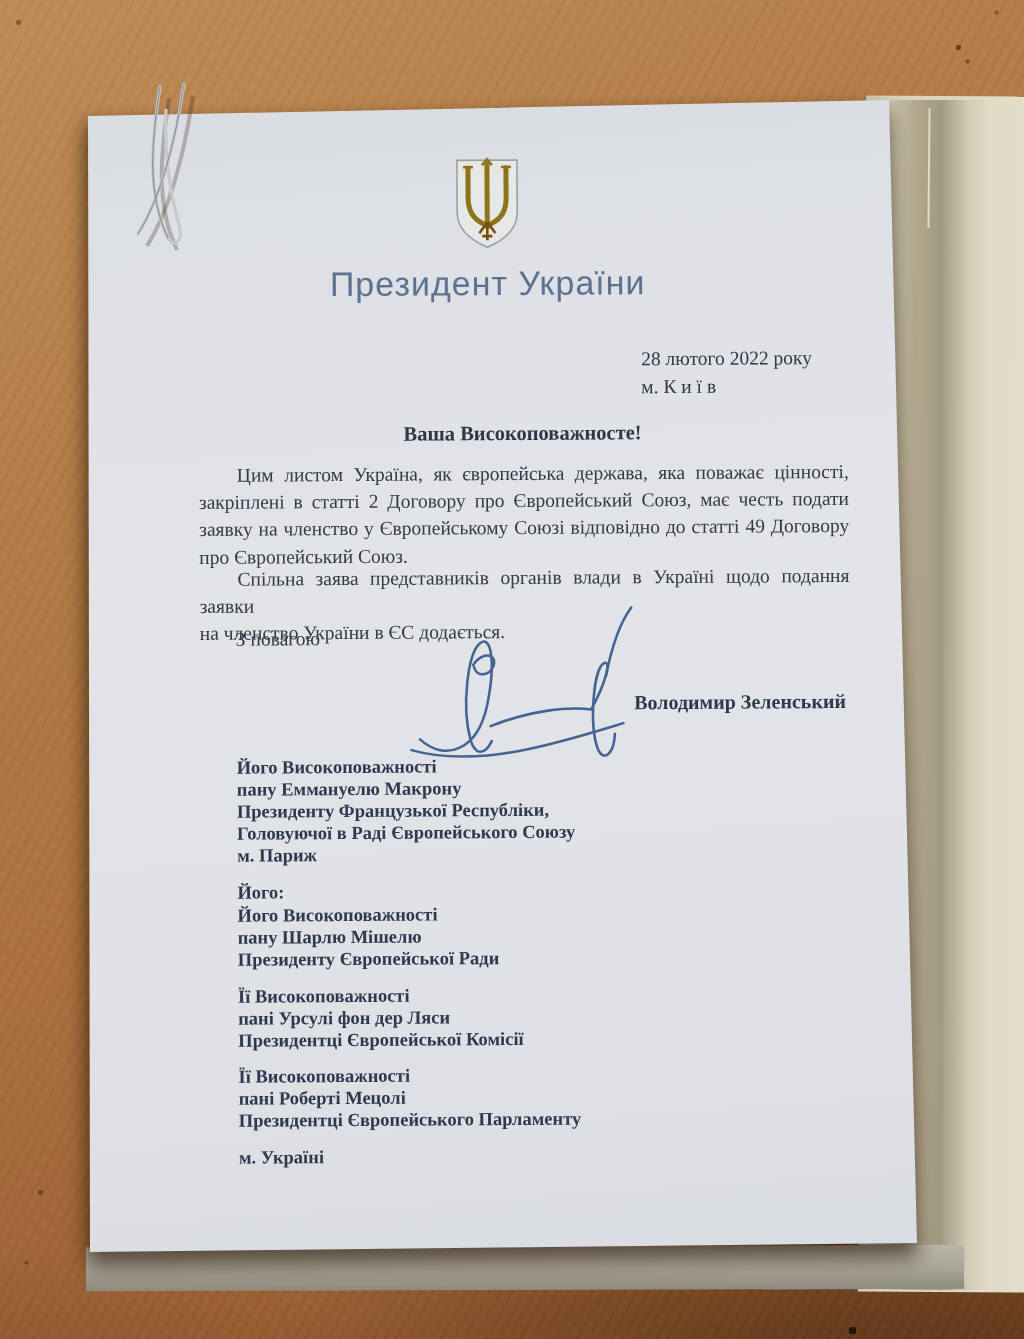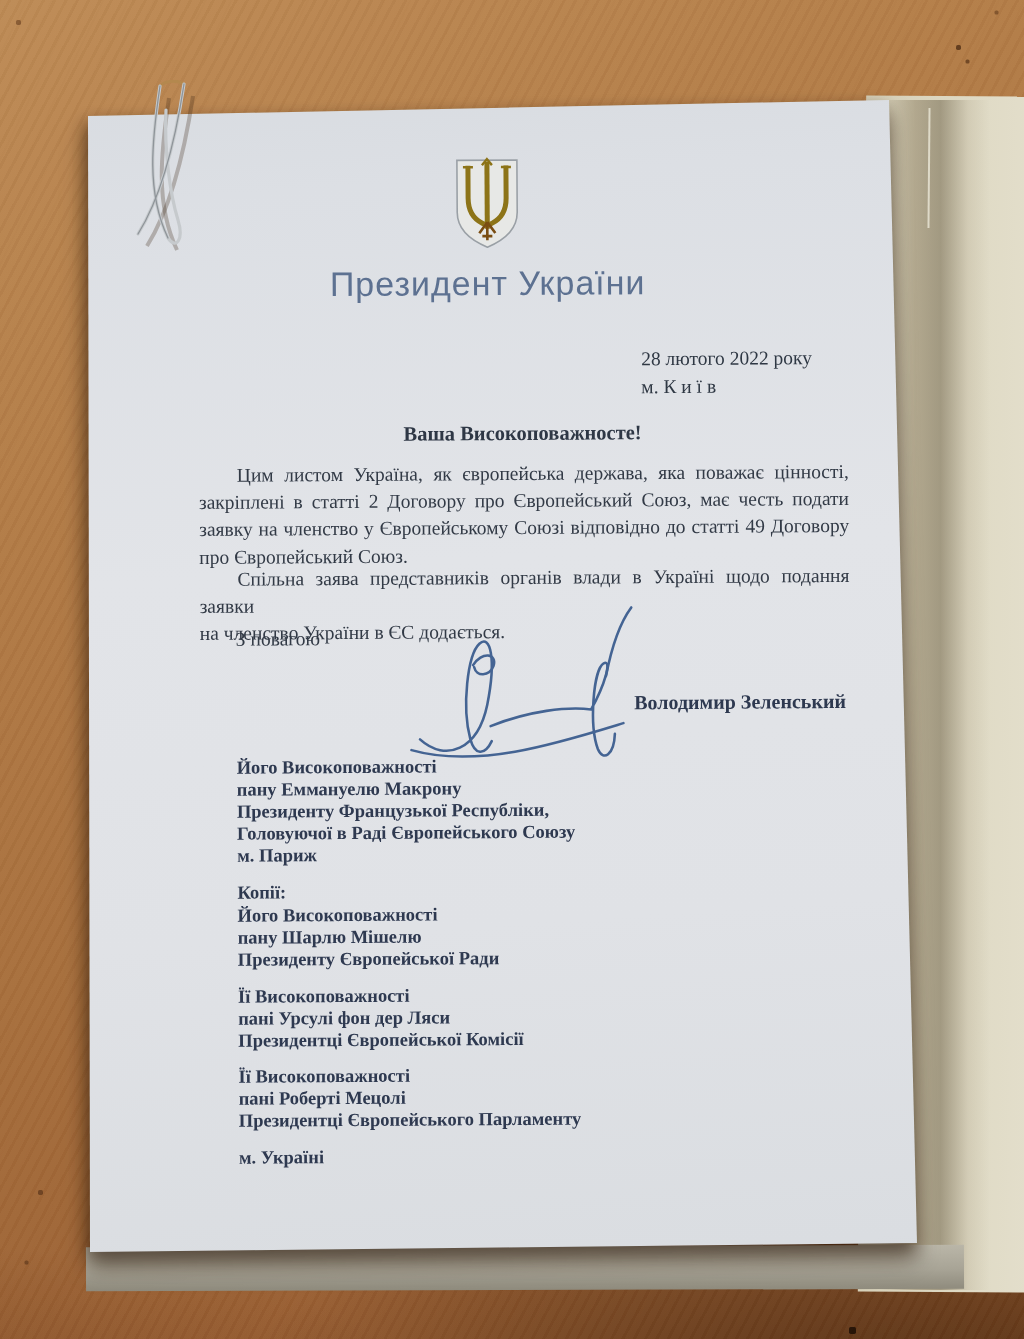--- a/index.html
+++ b/index.html
@@ -153,21 +153,21 @@
         <div class="signer">Володимир Зеленський</div>
 
         <div class="addr recipient">
           <div>Його Високоповажності</div>
           <div>пану Еммануелю Макрону</div>
           <div>Президенту Французької Республіки,</div>
           <div>Головуючої в Раді Європейського Союзу</div>
           <div>м. Париж</div>
         </div>
 
-        <div class="addr copies-label">Копії:</div>
+        <div class="addr copies-label">Його:</div>
 
         <div class="addr copies-1">
           <div>Його Високоповажності</div>
           <div>пану Шарлю Мішелю</div>
           <div>Президенту Європейської Ради</div>
         </div>
 
         <div class="addr copies-2">
           <div>Її Високоповажності</div>
           <div>пані Урсулі фон дер Ляси</div>

